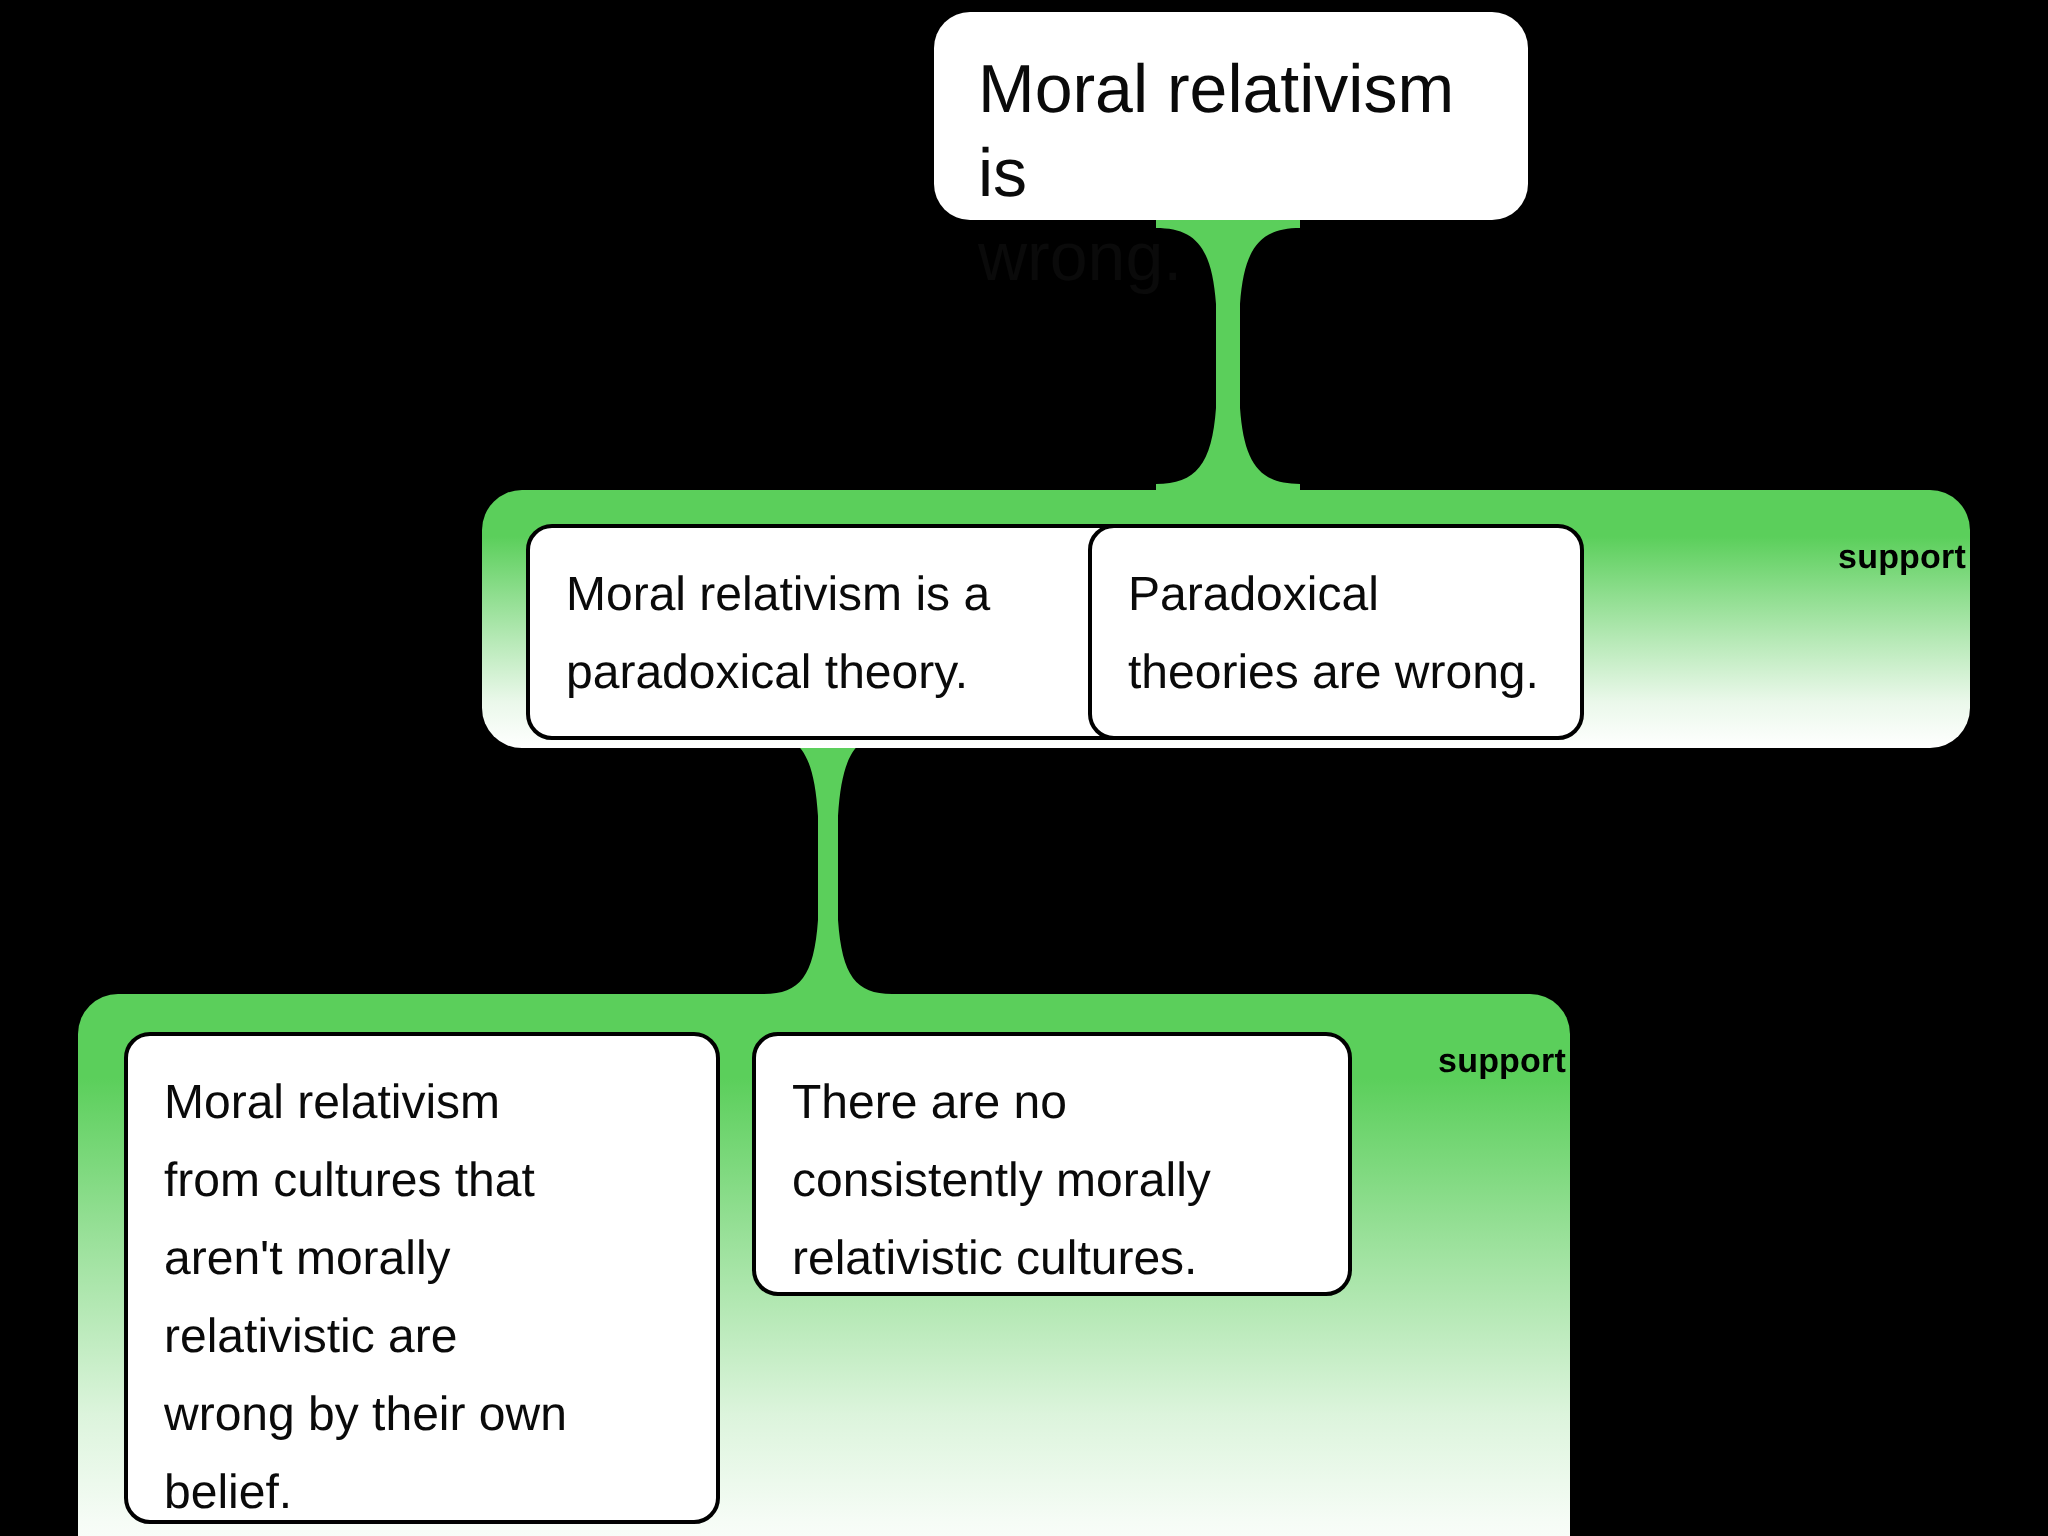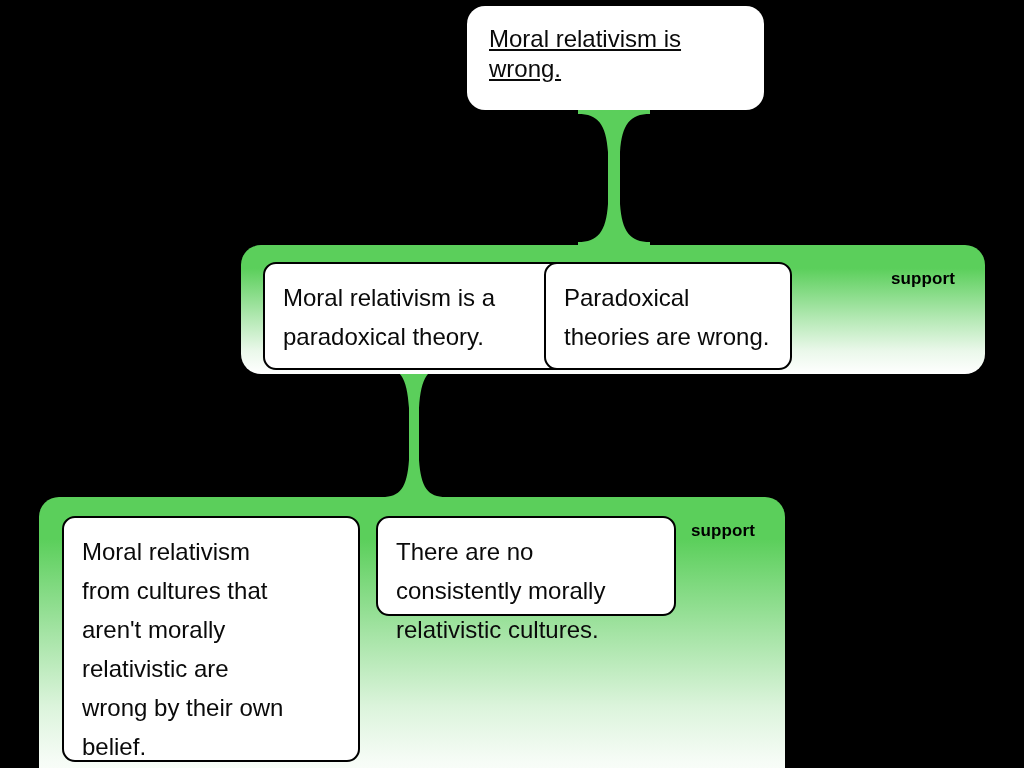--- a/index.html
+++ b/index.html
@@ -33,21 +33,21 @@
   
   .group {
     position: absolute;
     border-radius: 20px;
     z-index: 2;
     box-sizing: border-box;
   }
 
   .group-label {
     position: absolute;
-    right: 30px;
+    right: 2px;
     top: 24px;
     font-size: 17px;
     font-weight: 600;
     color: #000000;
     letter-spacing: 0.1px;
     white-space: nowrap;
   }
 
   
   .node {
@@ -63,23 +63,22 @@
     white-space: pre-line;
   }
 
   
   .node-root {
     border-radius: 18px;
     border: none;
     padding: 18px 22px 0 22px;
   }
   .node-root .node-text {
-    font-size: 24px;
-    line-height: 30px;
-    text-decoration: underline;
+    font-size: 34px;
+    line-height: 42px;
   }
 
   
   .node-boxed {
     border: 2px solid #000000;
     border-radius: 13px;
     padding: 14px 18px 0 18px;
   }
   .node-boxed .node-text {
     font-size: 24px;
@@ -130,19 +129,19 @@
 
   <div class="node node-boxed" style="left:62px; top:516px; width:298px; height:246px;">
     <span class="node-text">Moral relativism
 from cultures that
 aren't morally
 relativistic are
 wrong by their own
 belief.</span>
   </div>
 
-  <div class="node node-boxed" style="left:376px; top:516px; width:300px; height:100px;">
+  <div class="node node-boxed" style="left:376px; top:516px; width:300px; height:132px;">
     <span class="node-text">There are no
 consistently morally
 relativistic cultures.</span>
   </div>
 
 </div>
 
 </body></html>

